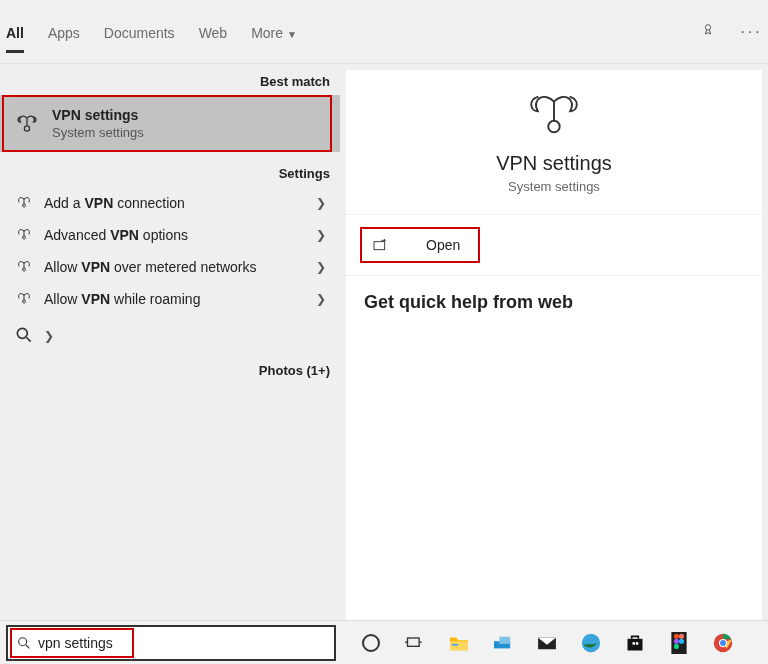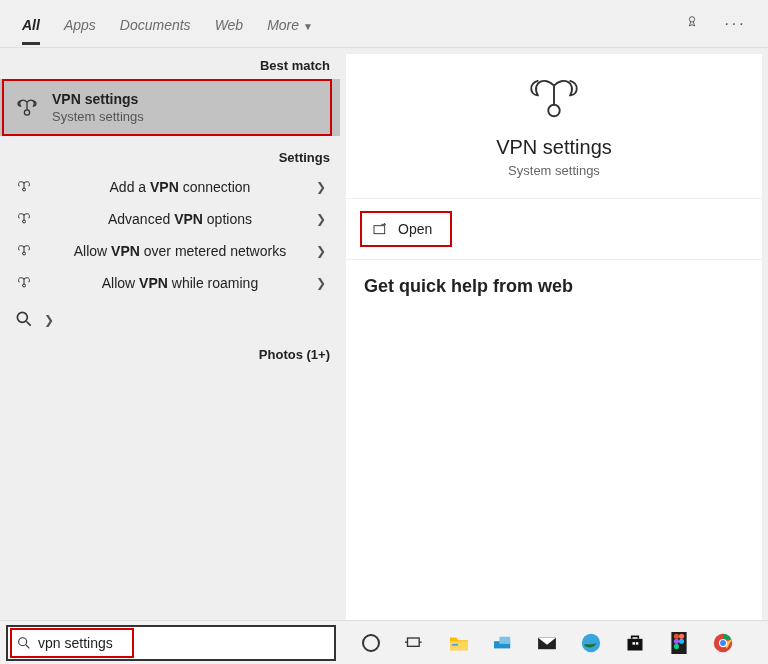--- a/index.html
+++ b/index.html
@@ -1,19 +1,19 @@
 <!DOCTYPE html>
 <html><head>
 <meta charset="utf-8">
 <style>
   * { box-sizing: border-box; margin: 0; padding: 0; font-family: "Segoe UI", Arial, sans-serif; }
   body { width: 768px; height: 664px; background: #f0f0f0; overflow: hidden; display: flex; flex-direction: column; }
   
   
-  .tabs { display: flex; align-items: center; height: 48px; padding: 0 22px; background: #f0f0f0; border-bottom: 1px solid #e0e0e0; font-style: italic; }
+  .tabs { display: flex; align-items: center; height: 64px; padding: 0 6px; background: #f0f0f0; border-bottom: 1px solid #e0e0e0; }
   .tab { font-size: 14px; color: #6c6c6c; margin-right: 24px; padding-bottom: 12px; padding-top: 14px; cursor: pointer; position: relative; }
   .tab.active { color: #222; font-weight: 600; }
   .tab.active::after { content: ""; position: absolute; left: 0; right: 0; bottom: 0; height: 3px; background: #333; }
   .tab.more .caret { margin-left: 4px; font-size: 10px; }
   .tabs-spacer { flex: 1; }
   .tabs-right { display: flex; align-items: center; gap: 22px; }
   .tabs-right svg { width: 16px; height: 16px; fill: none; stroke: #555; stroke-width: 1.4; }
   .dots { font-size: 16px; color: #555; letter-spacing: 2px; }
   
   
@@ -24,39 +24,39 @@
   .section-header { font-size: 13px; font-weight: 600; padding: 10px 10px 6px 10px; color: #222; text-align: right; }
   
   .best-match { background: #c2c2c2; padding: 10px 10px 10px 10px; display: flex; align-items: center; border: 2px solid #cc0000; margin: 0 2px 4px 2px; width: 330px; }
   .best-match-wrap { background: #c2c2c2; width: 100%; }
   .vpn-icon-small { width: 26px; height: 26px; margin-right: 12px; flex-shrink: 0; }
   .best-match .title { font-size: 14px; font-weight: 600; color: #222; }
   .best-match .subtitle { font-size: 13px; color: #555; margin-top: 2px; }
   
   .setting-item { display: flex; align-items: center; padding: 8px 14px; cursor: pointer; }
   .setting-item .si-icon { width: 20px; margin-right: 10px; flex-shrink:0; }
-  .setting-item .si-text { font-size: 14px; color: #222; flex: 1; text-align: center; }
+  .setting-item .si-text { font-size: 14px; color: #222; flex: 1; }
   .setting-item .si-text b { font-weight: 600; }
   .setting-item .chev { color: #555; font-size: 12px; }
   
   .search-web-item { display: flex; align-items: flex-start; padding: 8px 14px; cursor: pointer; }
   .search-web-item .si-icon { width: 20px; margin-right: 10px; margin-top: 2px; flex-shrink:0; }
   .search-web-item .si-text { font-size: 14px; color: #222; flex: 1; line-height: 1.4; }
   .search-web-item .si-sub { color: #777; font-size: 13px; }
   .search-web-item .chev { color: #555; font-size: 12px; margin-top: 6px; }
   
   
   .right { flex: 1; background: #efefef; display: flex; flex-direction: column; }
   .right-card { background: #fff; margin: 6px 6px 0 6px; padding: 24px 0 20px 0; text-align: center; }
   .vpn-icon-large { margin: 0 auto 14px auto; display: block; }
   .right-card .title { font-size: 20px; color: #222; margin-bottom: 4px; }
   .right-card .subtitle { font-size: 13px; color: #666; }
   
   .right-open { background: #fff; margin: 1px 6px 0 6px; padding: 12px 14px; }
-  .open-btn { display: inline-flex; align-items: center; border: 2px solid #cc0000; padding: 8px 18px 8px 10px; font-size: 14px; color: #222; cursor: pointer; }
+  .open-btn { display: inline-flex; align-items: center; border: 2px solid #cc0000; padding: 8px 18px 8px 10px; font-size: 14px; color: #222; cursor: pointer; gap: 28px; }
   .open-btn svg { width: 16px; height: 14px; margin-right: 10px; stroke: #333; fill: none; stroke-width: 1.4; }
   
   .right-help { background: #fff; margin: 1px 6px 0 6px; padding: 16px 18px; flex: 1; }
   .right-help .h { font-size: 18px; font-weight: 600; margin-bottom: 14px; color: #222; }
   .right-help .link { font-size: 13px; color: #333; cursor: pointer; }
   
   
   .taskbar { height: 44px; background: #f2f2f2; display: flex; align-items: center; padding: 0 6px; gap: 6px; border-top: 1px solid #ddd; }
   .searchbox-wrap { border: 2px solid #333; height: 36px; width: 330px; display: flex; align-items: center; background: #fff; margin-right: 10px; }
   .searchbox-inner { border: 2px solid #cc0000; height: 30px; margin: 0 2px; display: flex; align-items: center; width: 124px; padding-left: 4px; }

